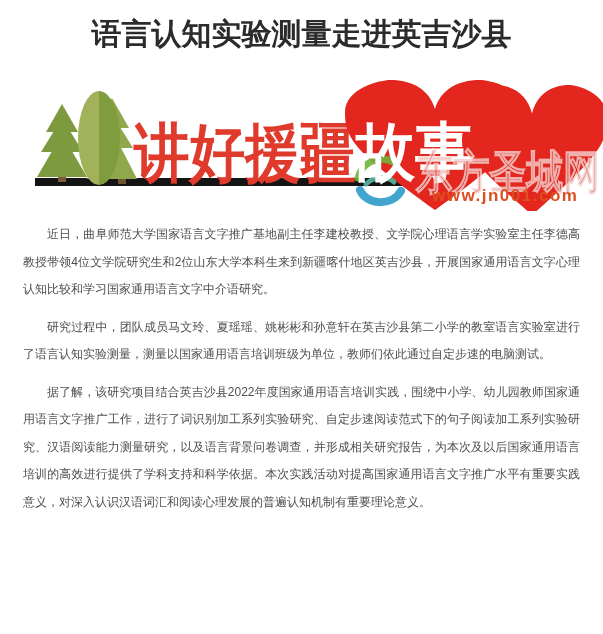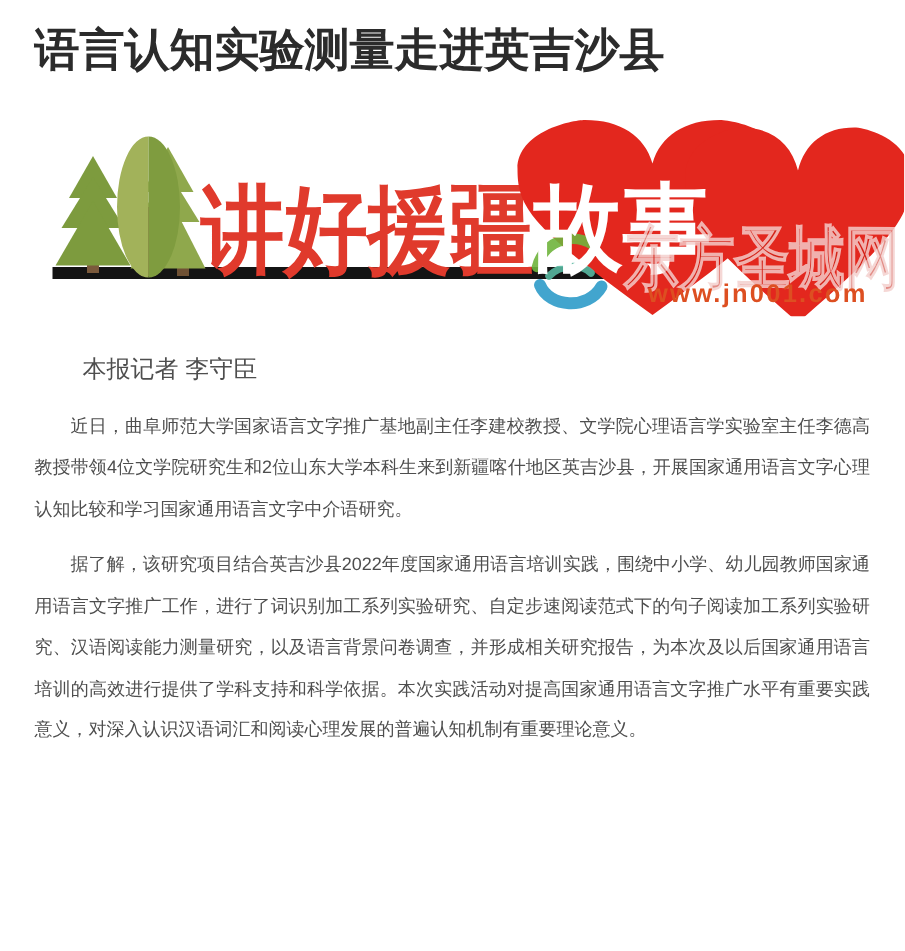--- a/index.html
+++ b/index.html
@@ -13,21 +13,21 @@
   }
   .article {
     padding: 0 23px;
   }
   .title {
     margin: 14px 0 0 0;
     font-size: 30px;
     line-height: 40px;
     font-weight: 700;
     color: #2b2b2b;
-    text-align: left;
+    text-align: center;
     letter-spacing: 0px;
   }
   .banner {
     position: relative;
     height: 133px;
     margin: 24px -23px 0 -23px;
     overflow: hidden;
   }
   .banner svg {
     position: absolute;
@@ -98,18 +98,18 @@
       </g>
 
       <text x="356" y="96" font-size="64" class="slogan-red" fill="#ffffff" textLength="118" lengthAdjust="spacingAndGlyphs">故事</text>
 
       <text x="416" y="110" font-size="46" font-weight="700" fill="rgba(198,28,16,0.5)" stroke="rgba(255,255,255,0.65)" stroke-width="1" textLength="184" lengthAdjust="spacingAndGlyphs">东方圣城网</text>
 
       <text x="432" y="123" font-size="17" font-weight="700" fill="#dd4f21" letter-spacing="1.5">www.jn001.com</text>
     </svg>
   </div>
 
-  <p class="byline">本报记者 李守臣</p>
 
   <p class="para">近日，曲阜师范大学国家语言文字推广基地副主任李建校教授、文学院心理语言学实验室主任李德高教授带领4位文学院研究生和2位山东大学本科生来到新疆喀什地区英吉沙县，开展国家通用语言文字心理认知比较和学习国家通用语言文字中介语研究。</p>
+  <p class="para">研究过程中，团队成员马文玲、夏瑶瑶、姚彬彬和孙意轩在英吉沙县第二小学的教室语言实验室进行了语言认知实验测量，测量以国家通用语言培训班级为单位，教师们依此通过自定步速的电脑测试。</p>
   <p class="para">据了解，该研究项目结合英吉沙县2022年度国家通用语言培训实践，围绕中小学、幼儿园教师国家通用语言文字推广工作，进行了词识别加工系列实验研究、自定步速阅读范式下的句子阅读加工系列实验研究、汉语阅读能力测量研究，以及语言背景问卷调查，并形成相关研究报告，为本次及以后国家通用语言培训的高效进行提供了学科支持和科学依据。本次实践活动对提高国家通用语言文字推广水平有重要实践意义，对深入认识汉语词汇和阅读心理发展的普遍认知机制有重要理论意义。</p>
 
 </div>
 
 </body></html>

